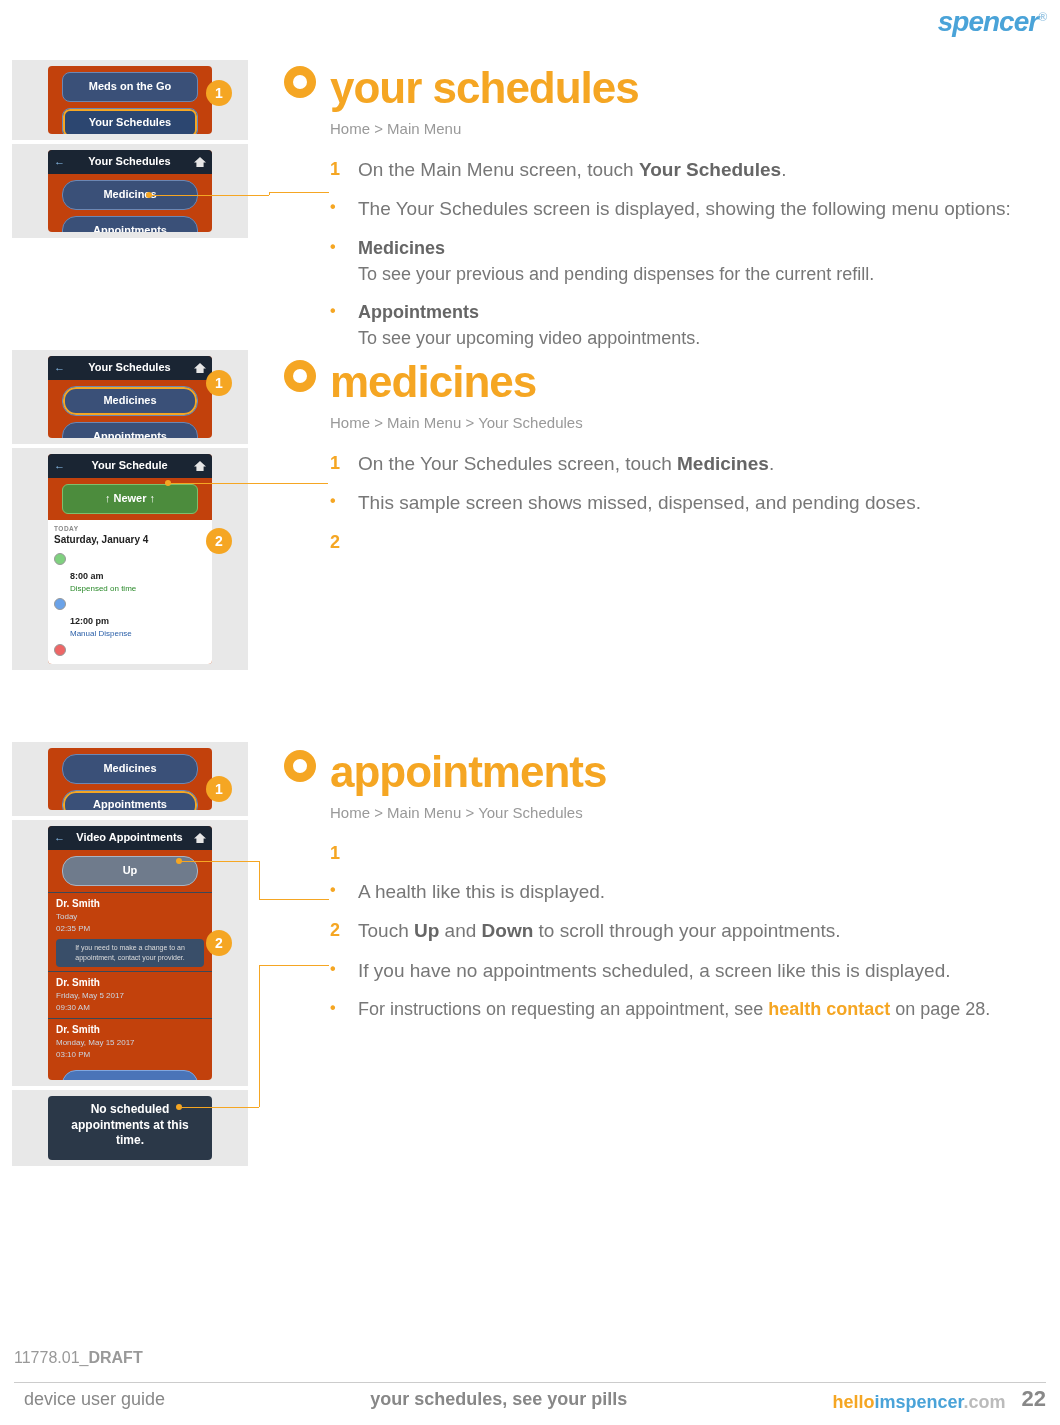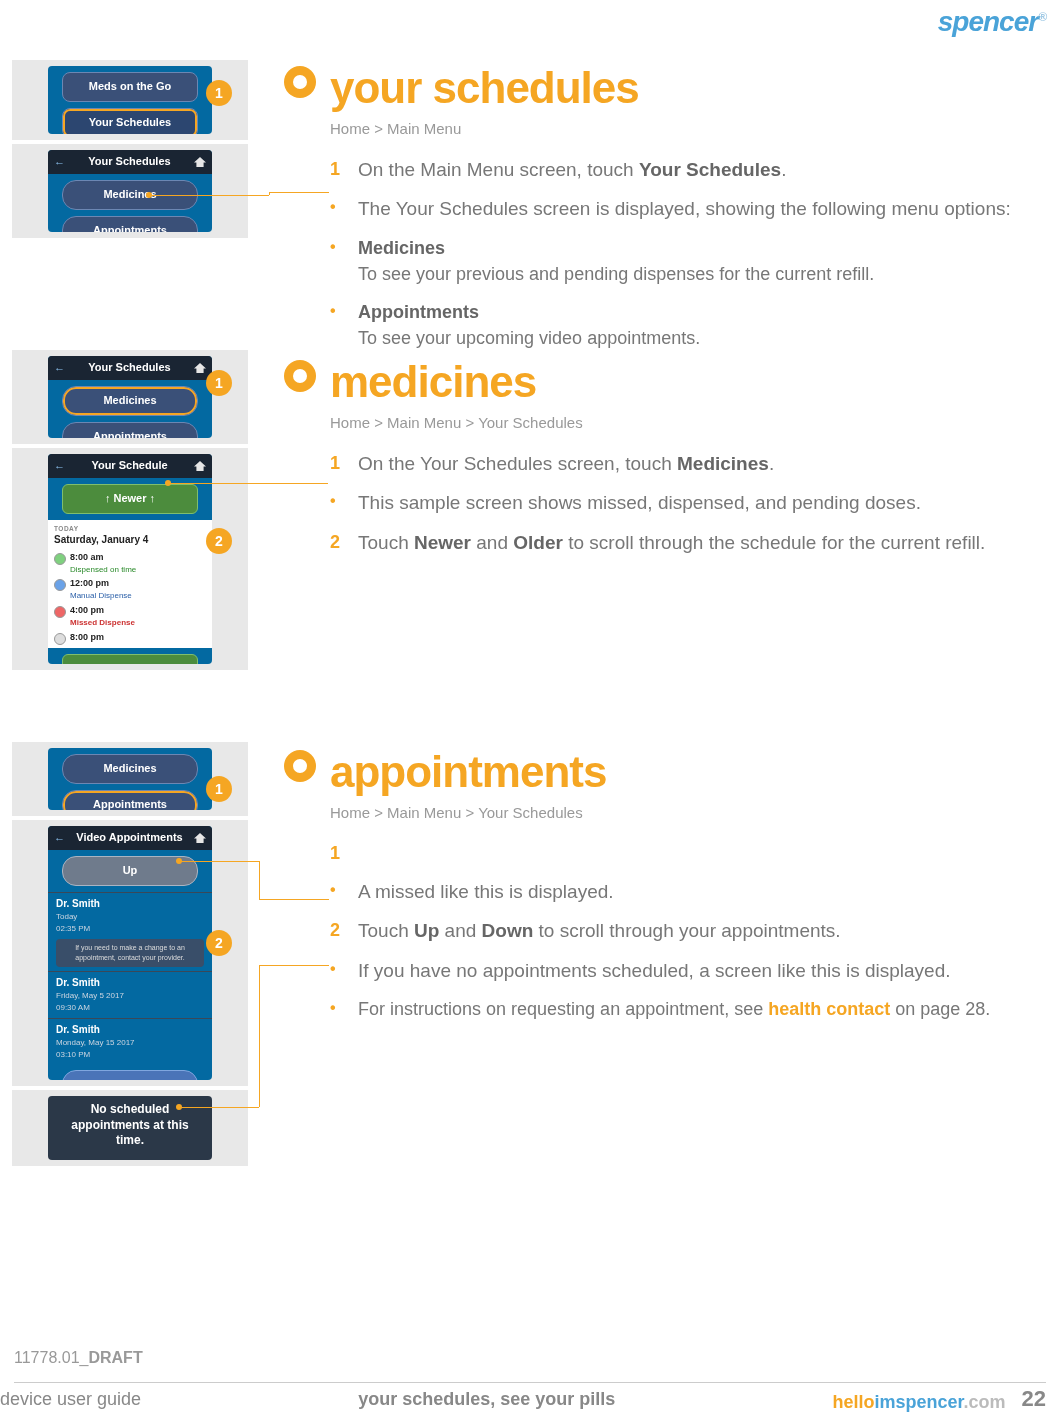--- a/index.html
+++ b/index.html
@@ -35,21 +35,21 @@
     position: absolute;
     left: 12px;
     width: 236px;
     background: #e8e8e8;
     padding: 6px 20px;
     display: flex;
     justify-content: center;
   }
   .device {
     width: 164px;
-    background: #0369a1;
+    background: #c2410c;
     border-radius: 4px;
     overflow: hidden;
     font-family: Arial, sans-serif;
     color: #fff;
     font-size: 10px;
   }
   .device .topbar {
     display: flex;
     align-items: center;
     background: #1a2533;
@@ -108,21 +108,21 @@
   .sched-row .ico {
     width: 12px; height: 12px;
     border-radius: 50%;
     border: 1px solid #999;
     margin-top: 2px;
   }
   .sched-row .ico.green { background: #7fd07f; }
   .sched-row .ico.blue  { background: #6aa2e8; }
   .sched-row .ico.red   { background: #e66; }
   .sched-row .ico.gray  { background: #ddd; }
-  .sched-row .txt b { font-weight: 700; color: #222; font-size: 9px; display:block; }
+  .sched-row .txt b { font-weight: 700; color: #222; font-size: 9px; display:block;margin-top:19px; }
   .sched-row .txt span { font-size: 8px; display:block; }
   .sched-row .txt .g { color: #2a8a2a; }
   .sched-row .txt .bl { color: #2a5fa8; }
   .sched-row .txt .r  { color: #c33; font-weight: 700; }
 
   
   .appt-block {
     color: #e6e6e6;
     padding: 4px 8px;
     border-top: 1px solid #3a4858;
@@ -239,21 +239,21 @@
   .draft b { font-weight:700; color:#999; }
   .footrule {
     position:absolute;
     left:14px; right:14px;
     bottom:42px;
     height:1px;
     background:#ccc;
   }
   .footer {
     position:absolute;
-    left:0; right:14px;
+    left:24px; right:14px;
     bottom:10px;
     display:flex;
     justify-content:space-between;
     align-items:center;
     font-size:18px;
     color:#888;
   }
   .footer .mid { font-weight:700; color:#888; }
   .footer .right { display:flex; gap:16px; align-items:flex-end; }
   .footer .url { font-weight:700; color:#aaa; }
@@ -395,21 +395,20 @@
       <div class="step">
         <div class="num">1</div>
         <div class="body">On the Your Schedules screen, touch <b>Medicines</b>.</div>
       </div>
       <div class="bullet">
         <div class="dot">•</div>
         <div class="body">This sample screen shows missed, dispensed, and pending doses.</div>
       </div>
       <div class="step">
         <div class="num">2</div>
-        <div class="body">Touch <b>Newer</b> and <b>Older</b> to scroll through the schedule for the current refill.</div>
       </div>
     </div>
 </div>
 
 <div class="shot" style="top:742px; height:74px;">
   <div class="device">
     <div class="pill">Medicines</div>
     <div class="pill highlighted">Appointments</div>
   </div>
 </div>
@@ -465,21 +464,21 @@
       <h1>appointments</h1>
       <div class="crumb">Home &gt; Main Menu &gt; Your Schedules</div>
     </div>
   </div>
   <div class="steps" id="steps-2">
       <div class="step">
         <div class="num">1</div>
       </div>
       <div class="bullet">
         <div class="dot">•</div>
-        <div class="body">A missed like this is displayed.</div>
+        <div class="body">A health like this is displayed.</div>
       </div>
       <div class="step">
         <div class="num">2</div>
         <div class="body">Touch <b>Up</b> and <b>Down</b> to scroll through your appointments.</div>
       </div>
       <div class="bullet">
         <div class="dot">•</div>
         <div class="body">If you have no appointments scheduled, a screen like this is displayed.</div>
       </div>
       <div class="sub">

